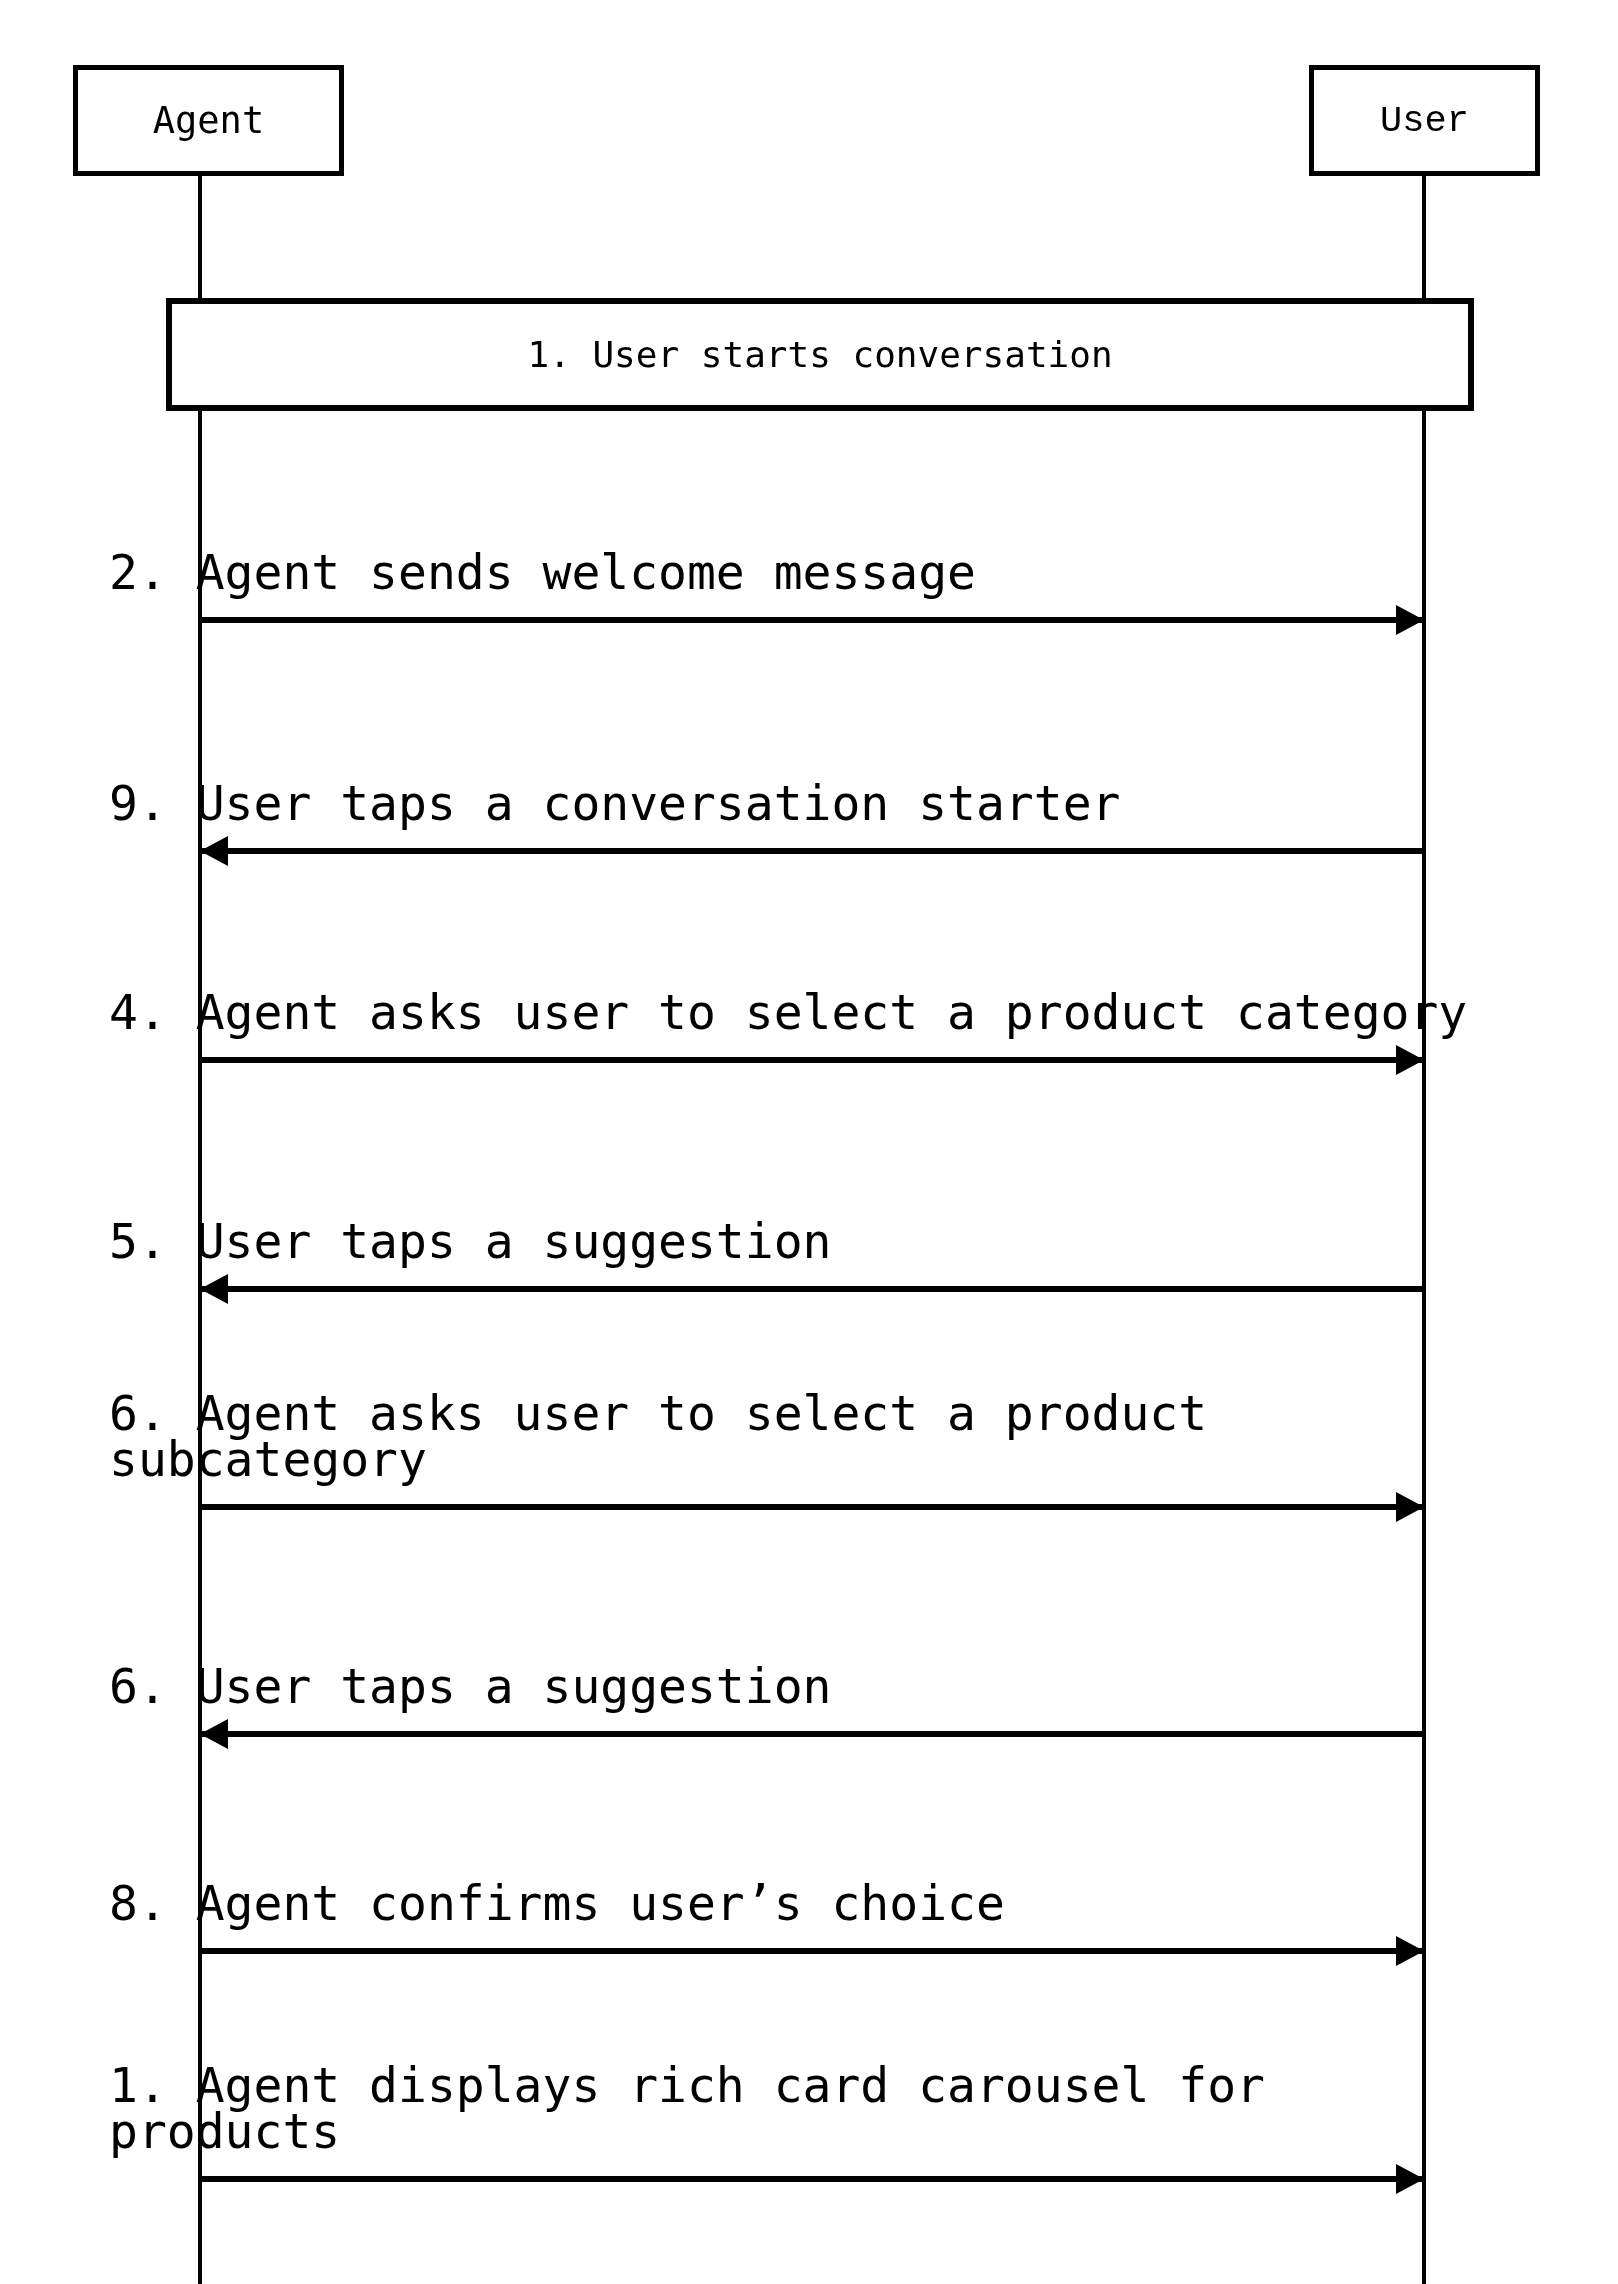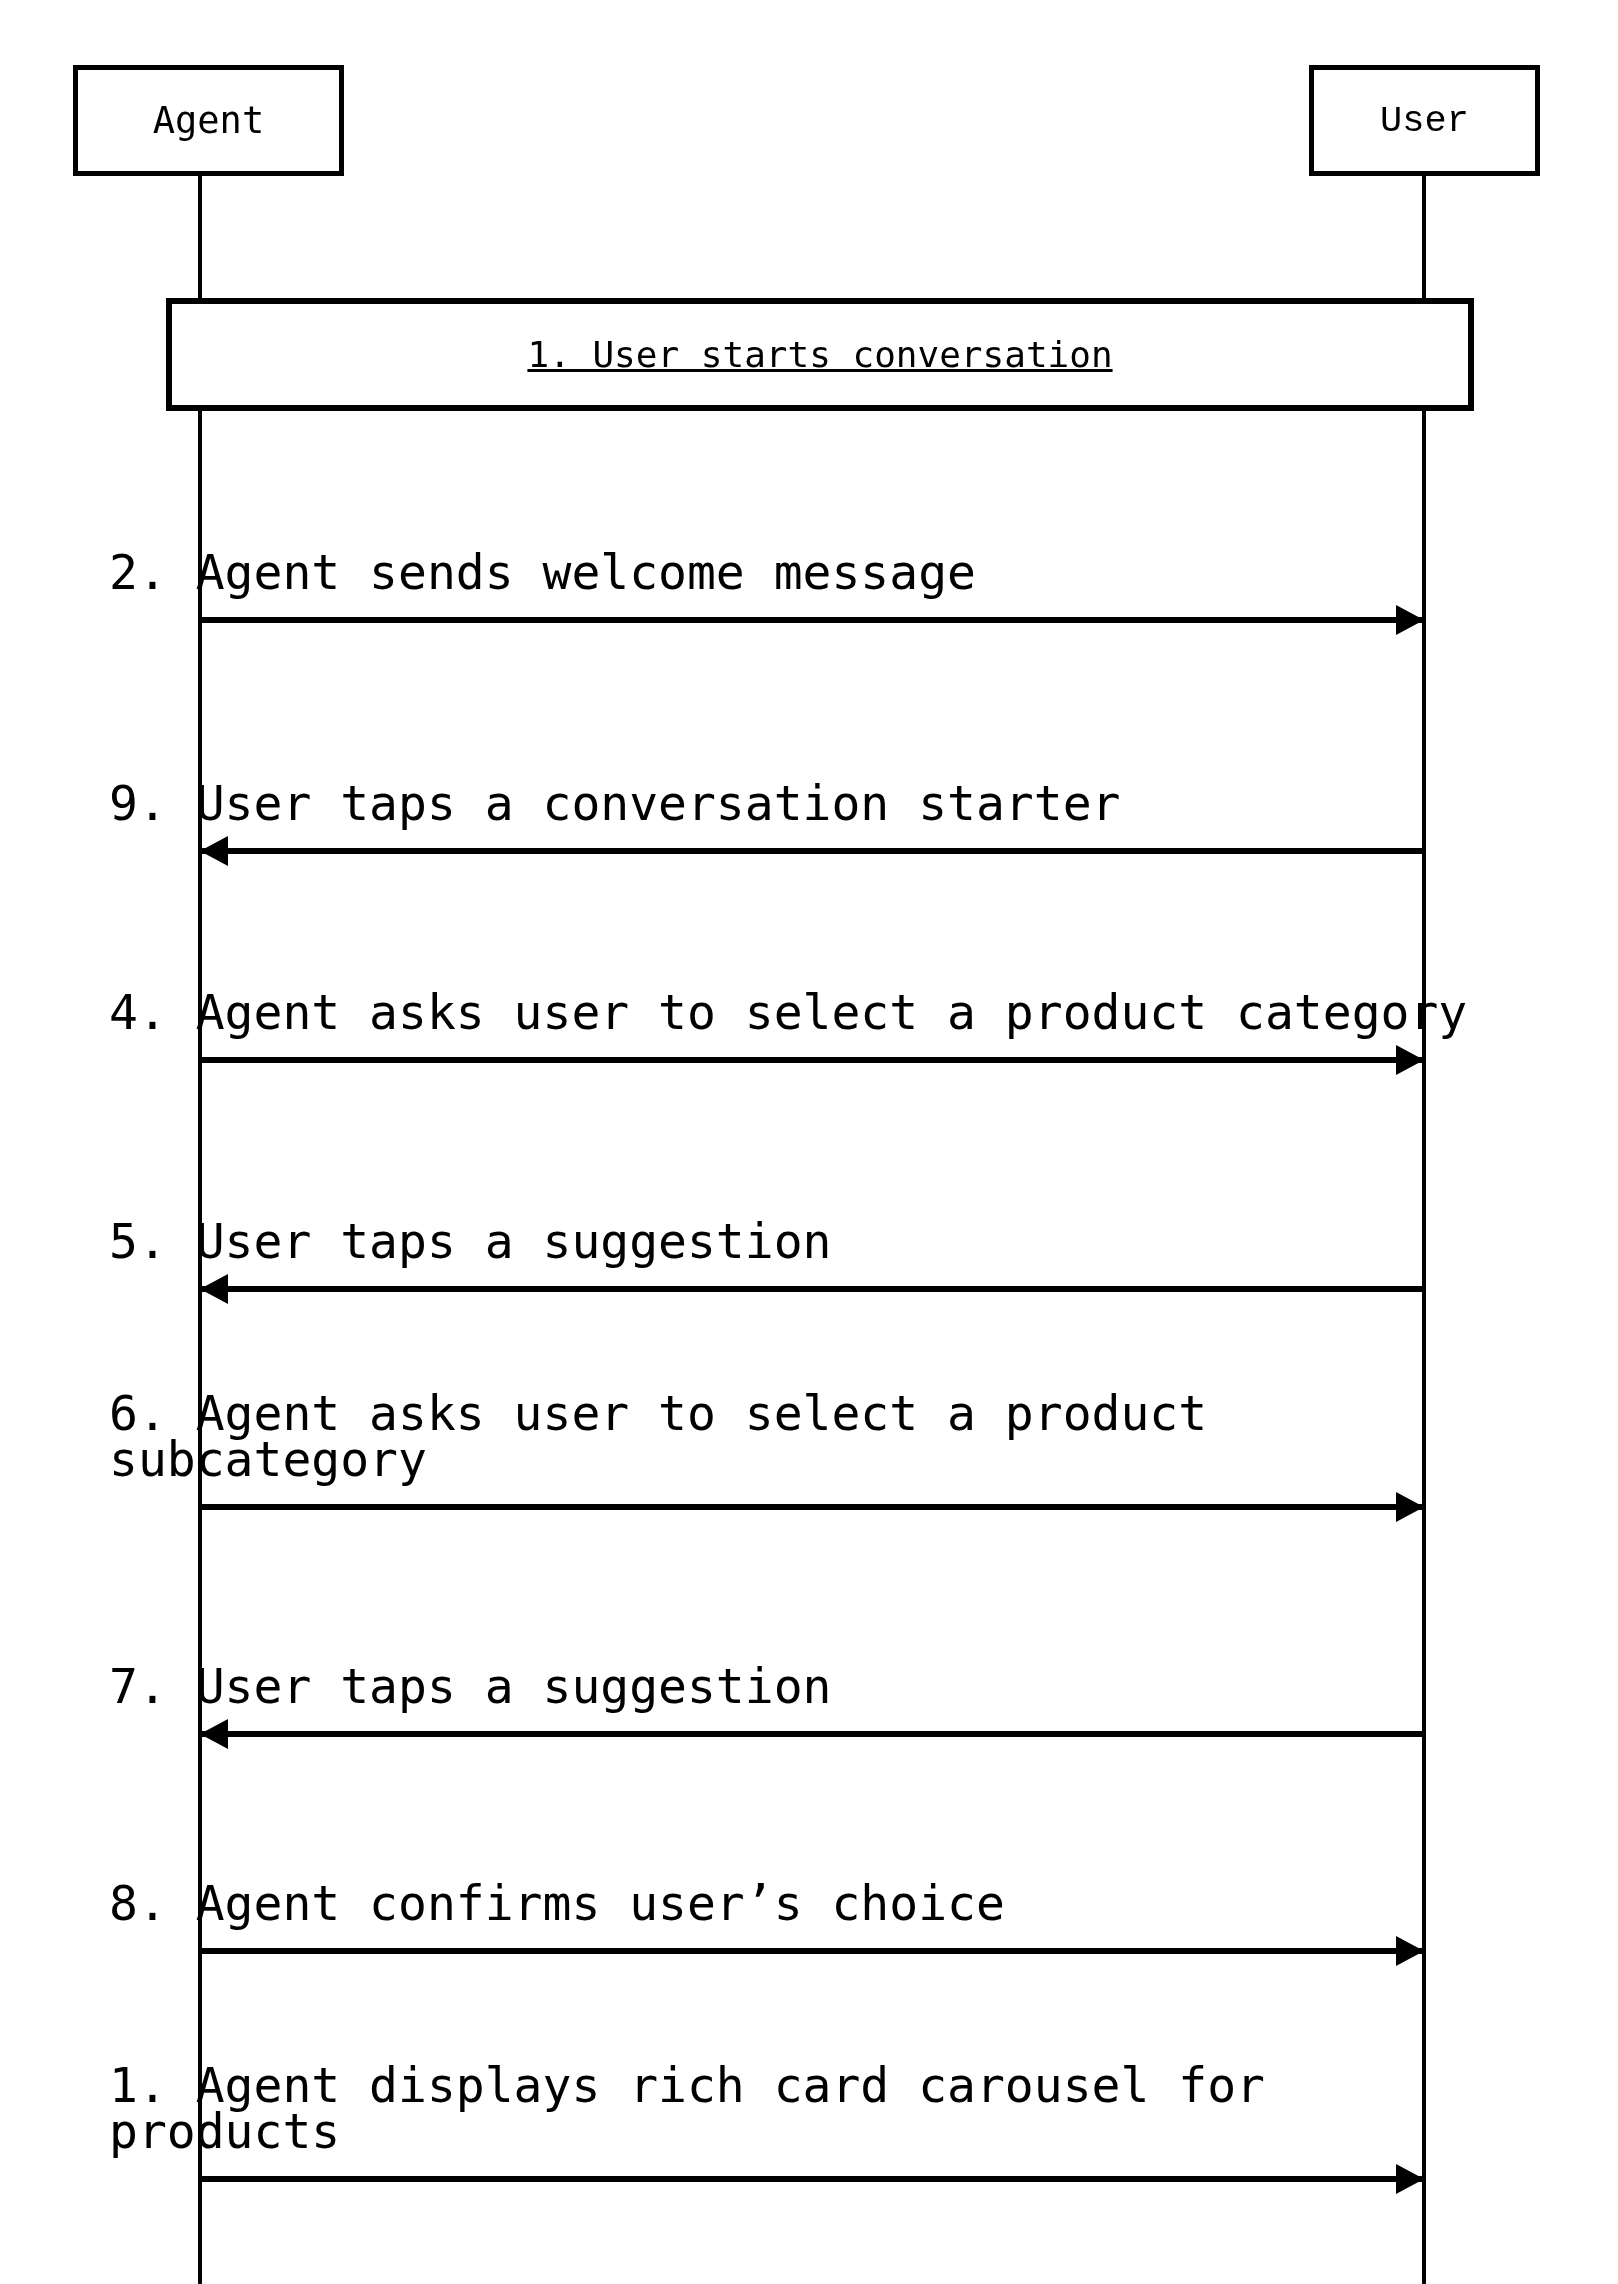--- a/index.html
+++ b/index.html
@@ -26,21 +26,21 @@
   .actor.agent { left: 73px; width: 271px; }
   .actor.user  { left: 1309px; width: 231px; font-family: Liberation Mono, monospace; }
   .actor.top    { top: 65px; }
 
   
   .note {
     position: absolute; left: 166px; top: 298px;
     width: 1308px; height: 113px;
     border: 6.4px solid #000; background: #fff;
     display: flex; align-items: center; justify-content: center;
-    font-size: 36px; z-index: 2; text-decoration: underline;
+    font-size: 36px; z-index: 2;
   }
 
   
   .msg { position: absolute; left: 200px; width: 1224px; height: 0; z-index: 2; }
   .msg-label {
     position: absolute; left: -91px; right: -91px; bottom: 25px;
     text-align: left; font-size: 48px; line-height: 46px;
     white-space: pre-line;
   }
   .msg-line { position: absolute; left: 0; right: 0; top: -3.2px; height: 6.4px; background: #000; }
@@ -94,21 +94,21 @@
     <div class="head left"></div>
   </div>
 
   <div class="msg" style="top:1507px">
     <div class="msg-label">6. Agent asks user to select a product subcategory</div>
     <div class="msg-line"></div>
     <div class="head right"></div>
   </div>
 
   <div class="msg" style="top:1734px">
-    <div class="msg-label">7. User taps a suggestion</div>
+    <div class="msg-label">6. User taps a suggestion</div>
     <div class="msg-line"></div>
     <div class="head left"></div>
   </div>
 
   <div class="msg" style="top:1951px">
     <div class="msg-label">8. Agent confirms user’s choice</div>
     <div class="msg-line"></div>
     <div class="head right"></div>
   </div>
 

